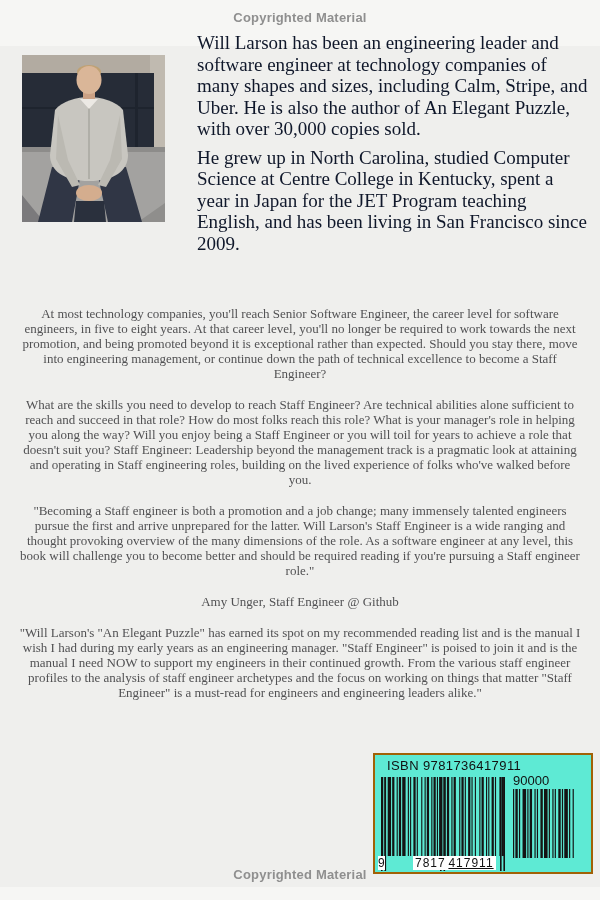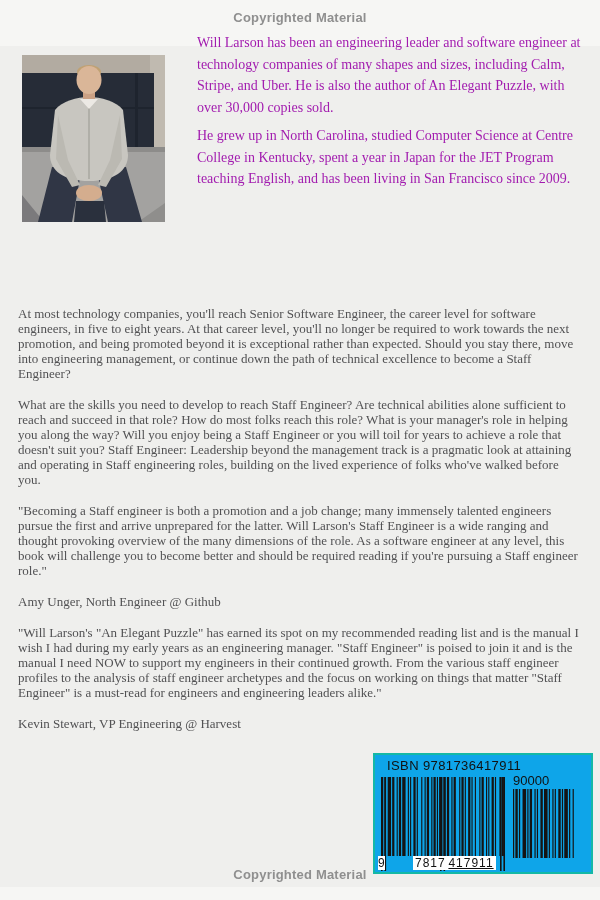--- a/index.html
+++ b/index.html
@@ -8,30 +8,30 @@
   .band{position:absolute;left:0;width:600px;background:#f6f6f4;}
   .band.top{top:0;height:46px;}
   .band.bottom{top:887px;height:13px;}
   .copyright{position:absolute;left:0;width:600px;text-align:center;
              font-family:"Liberation Sans",sans-serif;font-size:13px;font-weight:bold;
              color:#8f8f8f;letter-spacing:.2px;}
   .copyright.top{top:10px;}
   .copyright.bottom{top:867px;}
   .photo{position:absolute;left:22px;top:55px;width:143px;height:167px;}
   .photo svg{display:block;}
-  .bio{position:absolute;left:197px;top:32px;width:392px;color:#a21caf;
-       font-size:14px;line-height:21.5px;}
+  .bio{position:absolute;left:197px;top:32px;width:392px;color:#0f172a;
+       font-size:19px;line-height:21.5px;}
   .bio p{margin:0;}
   .bio p + p{margin-top:7px;}
   .body-copy{position:absolute;left:18px;top:306px;width:564px;color:#515153;
-             font-size:13px;line-height:15px;}
+             font-size:13px;line-height:15px;text-align:center;}
   .body-copy p{margin:0;}
   .body-copy p + p{margin-top:16px;}
   .barcode-box{position:absolute;left:373px;top:753px;width:220px;height:121px;
-               background:#0ea5e9;border:2px solid #14b8a6;box-sizing:border-box;
+               background:#5eead4;border:2px solid #a16207;box-sizing:border-box;
                font-family:"Liberation Sans",sans-serif;color:#111;}
   .isbn-label{position:absolute;left:12px;top:3px;font-size:13px;letter-spacing:.4px;}
   .price-code{position:absolute;left:138px;top:18px;width:62px;text-align:left;font-size:13px;}
   #main-barcode{position:absolute;left:6px;top:22px;}
   #addon-barcode{position:absolute;left:138px;top:34px;}
   .bc-digits span{position:absolute;top:101px;font-size:12px;background:#fff;line-height:14px;}
   .bc-d9{left:3px;}
   .bc-g1{left:18px;width:50px;text-align:center;letter-spacing:1px;margin-left:20px;}
   .bc-g2{left:71px;width:50px;text-align:center;letter-spacing:1px;text-decoration:underline;}
 </style>
@@ -75,23 +75,22 @@
 
   <div class="bio">
     <p>Will Larson has been an engineering leader and software engineer at technology companies of many shapes and sizes, including Calm, Stripe, and Uber. He is also the author of An Elegant Puzzle, with over 30,000 copies sold.</p>
     <p>He grew up in North Carolina, studied Computer Science at Centre College in Kentucky, spent a year in Japan for the JET Program teaching English, and has been living in San Francisco since 2009.</p>
   </div>
 
   <div class="body-copy">
     <p>At most technology companies, you'll reach Senior Software Engineer, the career level for software engineers, in five to eight years. At that career level, you'll no longer be required to work towards the next promotion, and being promoted beyond it is exceptional rather than expected. Should you stay there, move into engineering management, or continue down the path of technical excellence to become a Staff Engineer?</p>
     <p>What are the skills you need to develop to reach Staff Engineer? Are technical abilities alone sufficient to reach and succeed in that role? How do most folks reach this role? What is your manager's role in helping you along the way? Will you enjoy being a Staff Engineer or you will toil for years to achieve a role that doesn't suit you? Staff Engineer: Leadership beyond the management track is a pragmatic look at attaining and operating in Staff engineering roles, building on the lived experience of folks who've walked before you.</p>
     <p>"Becoming a Staff engineer is both a promotion and a job change; many immensely talented engineers pursue the first and arrive unprepared for the latter. Will Larson's Staff Engineer is a wide ranging and thought provoking overview of the many dimensions of the role. As a software engineer at any level, this book will challenge you to become better and should be required reading if you're pursuing a Staff engineer role."</p>
-    <p>Amy Unger, North Engineer @ Github</p>
+    <p>Amy Unger, Staff Engineer @ Github</p>
     <p>"Will Larson's "An Elegant Puzzle" has earned its spot on my recommended reading list and is the manual I wish I had during my early years as an engineering manager. "Staff Engineer" is poised to join it and is the manual I need NOW to support my engineers in their continued growth. From the various staff engineer profiles to the analysis of staff engineer archetypes and the focus on working on things that matter "Staff Engineer" is a must-read for engineers and engineering leaders alike."</p>
-    <p>Kevin Stewart, VP Engineering @ Harvest</p>
   </div>
 
   <div class="barcode-box">
     <div class="isbn-label">ISBN 9781736417911</div>
     <div class="price-code">90000</div>
     <svg id="main-barcode" width="124" height="94">
         <rect x="0.00" y="0" width="2.23" height="79" fill="#141414"></rect>
         <rect x="3.35" y="0" width="1.12" height="79" fill="#141414"></rect>
         <rect x="6.70" y="0" width="3.35" height="79" fill="#141414"></rect>
         <rect x="11.17" y="0" width="2.23" height="79" fill="#141414"></rect>

